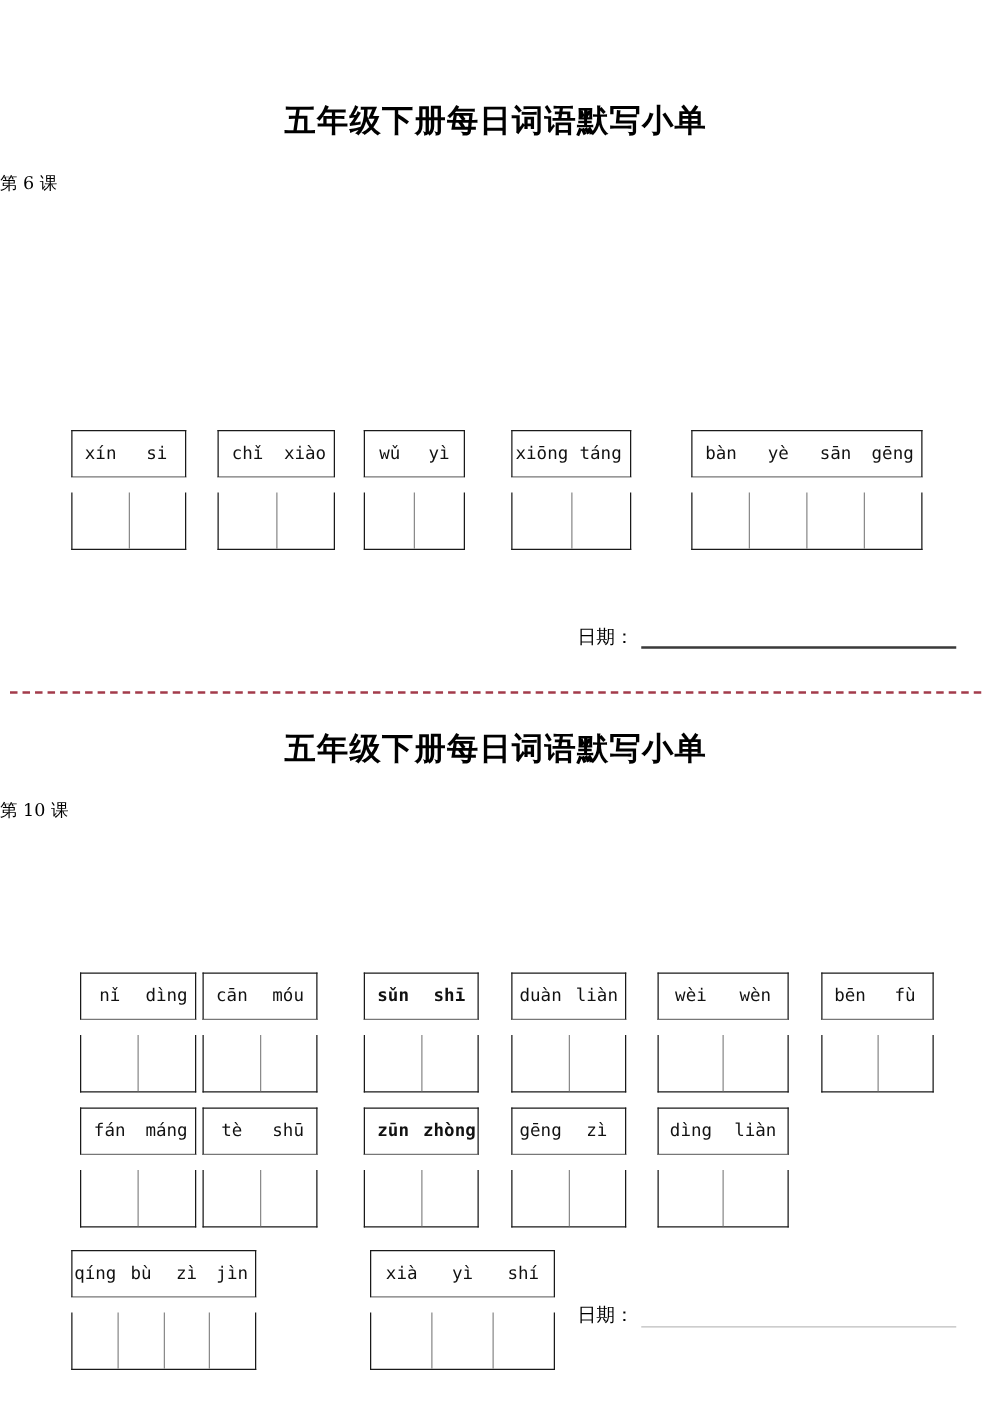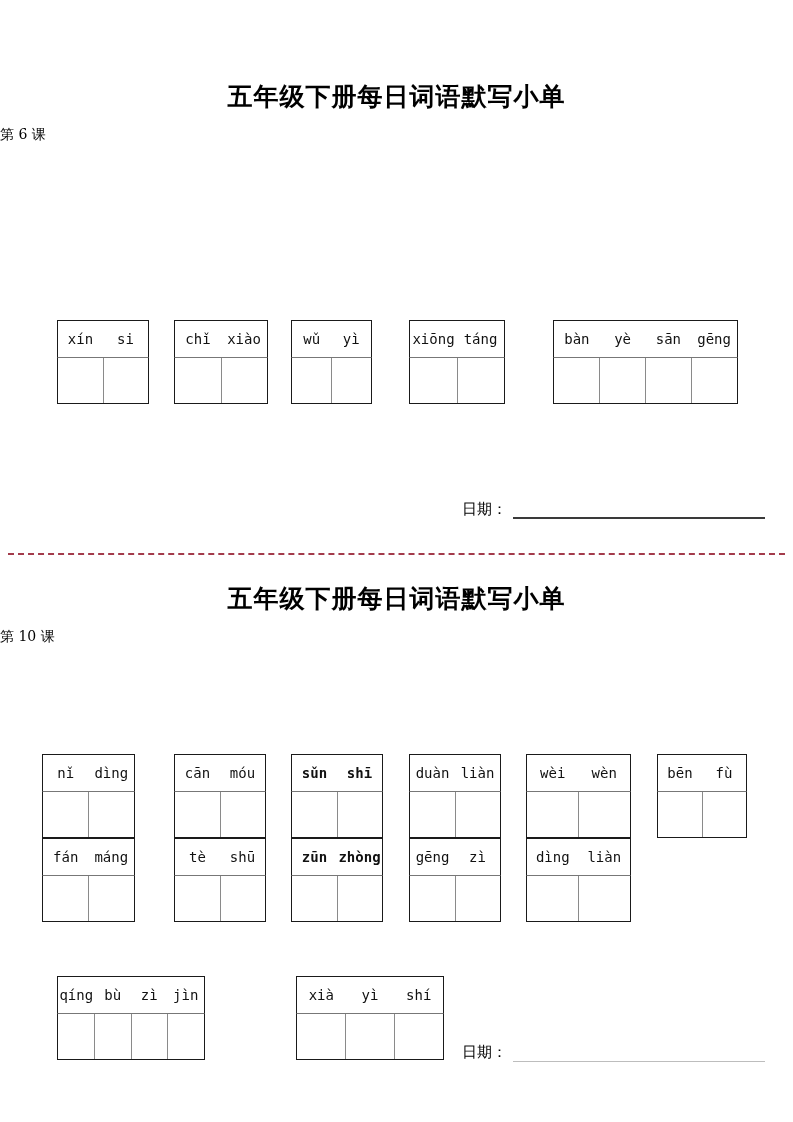--- a/index.html
+++ b/index.html
@@ -34,21 +34,21 @@
   #section-2 { top: 556px; height: 566px; }
 
   .sheet-title {
     text-align: center;
     font-family: "DejaVu Serif", "Liberation Serif", serif;
     font-weight: 700;
     font-size: 25px;
     letter-spacing: 1px;
     line-height: 1.2;
     margin: 0;
-    padding: 0;
+    padding: 12px;
     white-space: nowrap;
   }
   #section-1 .sheet-title { padding-top: 82px; }
   #section-2 .sheet-title { padding-top: 28px; }
 
   .lesson-label {
     text-align: left;
     font-family: "DejaVu Serif", "Liberation Serif", serif;
     font-size: 14px;
     margin: 0;
@@ -68,20 +68,21 @@
   .word-block {
     position: absolute;
     box-sizing: border-box;
     background: #ffffff;
   }
   .pinyin-row,
   .write-row {
     display: flex;
     box-sizing: border-box;
     width: 100%;
+    margin-top: 12px;
   }
   .pinyin-row {
     border: 1px solid #1a1a1a;
     border-bottom: 1px solid #777777;
     height: 38px;
   }
   .write-row {
     border: 1px solid #1a1a1a;
     border-top: none;
     height: 46px;
@@ -223,21 +224,21 @@
     </div>
   </div>
 
   <div id="section-divider"></div>
 
   <div class="section" id="section-2">
     <div class="sheet-title">五年级下册每日词语默写小单</div>
     <div class="lesson-label">第 10 课</div>
 
     <div class="row" id="row-2-cols">
-        <div class="stack" style="left: 42px; top: 108px; width: 93px;">
+        <div class="stack" style="left: 64px; top: 108px; width: 93px;">
           <div class="unit">
             <div class="pinyin-row">
               <div class="pinyin-cell">nǐ</div>
               <div class="pinyin-cell">dìng</div>
             </div>
             <div class="write-row">
               <div class="write-cell"></div>
               <div class="write-cell"></div>
             </div>
           </div>
@@ -245,21 +246,21 @@
             <div class="pinyin-row">
               <div class="pinyin-cell">fán</div>
               <div class="pinyin-cell">máng</div>
             </div>
             <div class="write-row">
               <div class="write-cell"></div>
               <div class="write-cell"></div>
             </div>
           </div>
         </div>
-        <div class="stack" style="left: 174px; top: 108px; width: 92px;">
+        <div class="stack" style="left: 162px; top: 108px; width: 92px;">
           <div class="unit">
             <div class="pinyin-row">
               <div class="pinyin-cell">cān</div>
               <div class="pinyin-cell">móu</div>
             </div>
             <div class="write-row">
               <div class="write-cell"></div>
               <div class="write-cell"></div>
             </div>
           </div>

